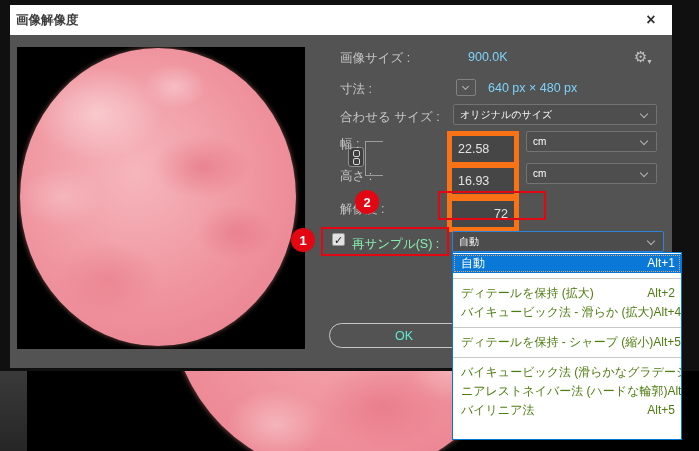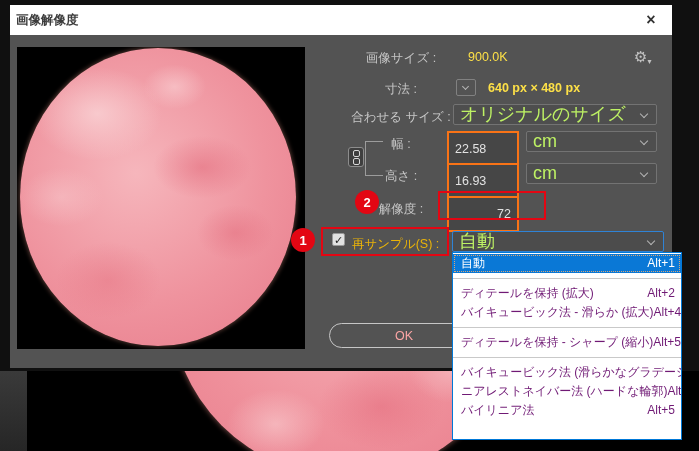--- a/index.html
+++ b/index.html
@@ -18,25 +18,25 @@
       radial-gradient(ellipse 70px 45px at 66% 40%, rgba(225,100,118,.50), transparent 70%),
       radial-gradient(ellipse 55px 40px at 78% 62%, rgba(226,105,122,.45), transparent 70%),
       radial-gradient(ellipse 75px 55px at 32% 78%, rgba(228,110,125,.40), transparent 70%),
       radial-gradient(ellipse 90px 65px at 28% 22%, rgba(250,214,216,.75), transparent 72%),
       radial-gradient(ellipse 45px 32px at 56% 13%, rgba(250,210,213,.6), transparent 70%),
       radial-gradient(ellipse 60px 42px at 15% 50%, rgba(248,200,204,.5), transparent 70%),
       radial-gradient(circle at 42% 42%, #f6b6bc, #ef939e 55%, #ea8391 85%, #e87e8d 100%);
     box-shadow:0 0 4px 1px rgba(240,160,140,.35);}
 
   
-  .lbl{position:absolute;left:330px;width:122px;text-align:center;font-size:12.5px;color:#c6c6c6;white-space:nowrap;}
-  .val{position:absolute;font-size:12.5px;color:#fde047;white-space:nowrap;}
-  .field{position:absolute;height:36px;background:#464646;border:2px solid #f97316;color:#e2e2e2;font-size:12.5px;line-height:19px;padding:0 6px;}
+  .lbl{position:absolute;left:330px;width:122px;text-align:left;font-size:12.5px;color:#c6c6c6;white-space:nowrap;}
+  .val{position:absolute;font-size:12.5px;color:#7dd3fc;white-space:nowrap;}
+  .field{position:absolute;height:36px;background:#464646;border:5px solid #f97316;color:#e2e2e2;font-size:12.5px;line-height:19px;padding:0 6px;}
   input.field{outline:none;}
-  .select{position:absolute;height:21px;background:#4e4e4e;border:1px solid #737373;color:#bef264;font-size:18px;line-height:19px;padding:0 6px;border-radius:2px;}
+  .select{position:absolute;height:21px;background:#4e4e4e;border:1px solid #737373;color:#ffffff;font-size:10px;line-height:19px;padding:0 6px;border-radius:2px;}
   .chev{position:absolute;right:9px;top:6px;width:6px;height:6px;border-right:1.6px solid #b4b4b4;border-bottom:1.6px solid #b4b4b4;transform:rotate(45deg);}
   .chev-sm{position:absolute;left:6px;top:4px;width:5px;height:5px;border-right:1.5px solid #b4b4b4;border-bottom:1.5px solid #b4b4b4;transform:rotate(45deg);}
 
   #gear{position:absolute;left:624px;top:43px;color:#c2c2c2;font-size:15px;}
   #gear .caret{font-size:8px;vertical-align:bottom;color:#c2c2c2;}
 
   #dims-btn{position:absolute;left:446px;top:74px;width:20px;height:17px;border:1px solid #818181;border-radius:2px;}
 
   
   #link-bracket{position:absolute;left:355px;top:136px;width:18px;height:35px;border-left:1px solid #9c9c9c;border-top:1px solid #9c9c9c;border-bottom:1px solid #9c9c9c;}
@@ -44,28 +44,28 @@
   #link-icon .ring{width:7px;height:7px;border:1.4px solid #d8d8d8;border-radius:2px;}
 
   
   #resample-checkbox{position:absolute;left:322px;top:228px;width:13px;height:13px;background:#e2e2e2;border:1px solid #9a9a9a;border-radius:2px;font-size:11px;line-height:12px;text-align:center;color:#1e1e1e;font-weight:bold;}
 
   
   .red-rect{position:absolute;border:2px solid #e30613;z-index:40;pointer-events:none;}
   .badge{position:absolute;width:24px;height:24px;border-radius:50%;background:#e30613;color:#fff;font-size:13px;font-weight:bold;display:flex;align-items:center;justify-content:center;z-index:60;}
 
   
-  #ok-btn{position:absolute;left:319px;top:318px;width:150px;height:25px;border:1px solid #c6c6c6;border-radius:13px;color:#fca5a5;font-size:12.5px;display:flex;align-items:center;justify-content:center;background:transparent;}
+  #ok-btn{position:absolute;left:319px;top:318px;width:150px;height:25px;border:1px solid #c6c6c6;border-radius:13px;color:#5eead4;font-size:12.5px;display:flex;align-items:center;justify-content:center;background:transparent;}
 
   
   #resample-select{border:1px solid #2f83d6;background:#4c4c4c;}
 
   
   #menu{position:absolute;left:452px;top:252px;width:230px;height:188px;background:#ffffff;border:1px solid #0078d7;z-index:50;padding:1px 0;}
-  .menu-item{height:19px;line-height:19px;display:flex;justify-content:space-between;padding:0 6px 0 8px;font-size:12px;color:#701a75;white-space:nowrap;overflow:hidden;}
+  .menu-item{height:19px;line-height:19px;display:flex;justify-content:space-between;padding:0 6px 0 8px;font-size:12px;color:#4d7c0f;white-space:nowrap;overflow:hidden;}
   .menu-item.selected{background:#0a78d6;color:#fff;outline:1px dotted #d8a878;outline-offset:-2px;}
   .menu-item.selected span{color:#fff;}
   .menu-sep{height:1px;background:#c9c9c9;margin:5px 0;}
 
   
   #canvas-strip{position:absolute;left:0;top:371px;width:27px;height:80px;background:linear-gradient(#3a3a3a,#262626);}
   #document{position:absolute;left:27px;top:371px;width:672px;height:80px;background:#000;overflow:hidden;}
   .moon2{position:absolute;left:143px;top:-246px;width:352px;height:352px;border-radius:50%;
     background:
       radial-gradient(ellipse 90px 60px at 60% 80%, rgba(226,100,118,.45), transparent 70%),
@@ -91,21 +91,21 @@
     </div>
 
     <div class="lbl" style="top:45px;">画像サイズ :</div>
     <div class="val" style="left:458px;top:45px;">900.0K</div>
     <div id="gear"><span>⚙</span><span class="caret">▾</span></div>
 
     <div class="lbl" style="top:76px;">寸法 :</div>
     <div id="dims-btn">
         <span class="chev-sm"></span>
       </div>
-    <div class="val" style="left:478px;top:76px;font-weight:bold;">640 px × 480 px</div>
+    <div class="val" style="left:478px;top:76px;">640 px × 480 px</div>
 
     <div class="lbl" style="top:104px;">合わせる サイズ :</div>
     <div class="select" style="left:443px;top:99px;width:204px;">
       <span>オリジナルのサイズ</span>
       <span class="chev"></span>
     </div>
 
     <div id="link-bracket"></div>
     <div id="link-icon">
         <div class="ring"></div>
@@ -123,21 +123,21 @@
     <input class="field" style="left: 437px; top: 158px; width: 72px;" value="16.93">
     <div class="select" style="left:516px;top:158px;width:131px;">
       <span>cm</span>
       <span class="chev"></span>
     </div>
 
     <div class="lbl" style="top:196px;">解像度 :</div>
     <input class="field" style="left: 437px; top: 191px; width: 72px; text-align: right;" value="72">
 
     <div id="resample-checkbox">✓</div>
-    <div class="val" style="left:342px;top:231px;color:#eab308;">再サンプル(S) :</div>
+    <div class="val" style="left:342px;top:231px;color:#86efac;">再サンプル(S) :</div>
     <div class="select" id="resample-select" style="left:442px;top:226px;width:212px;">
       <span>自動</span>
       <span class="chev"></span>
     </div>
 
     <div id="ok-btn">OK</div>
   </div>
 
   <div class="red-rect" style="left:438px;top:191px;width:108px;height:29px;"></div>
   <div class="red-rect" style="left:321px;top:227px;width:128px;height:29px;"></div>

